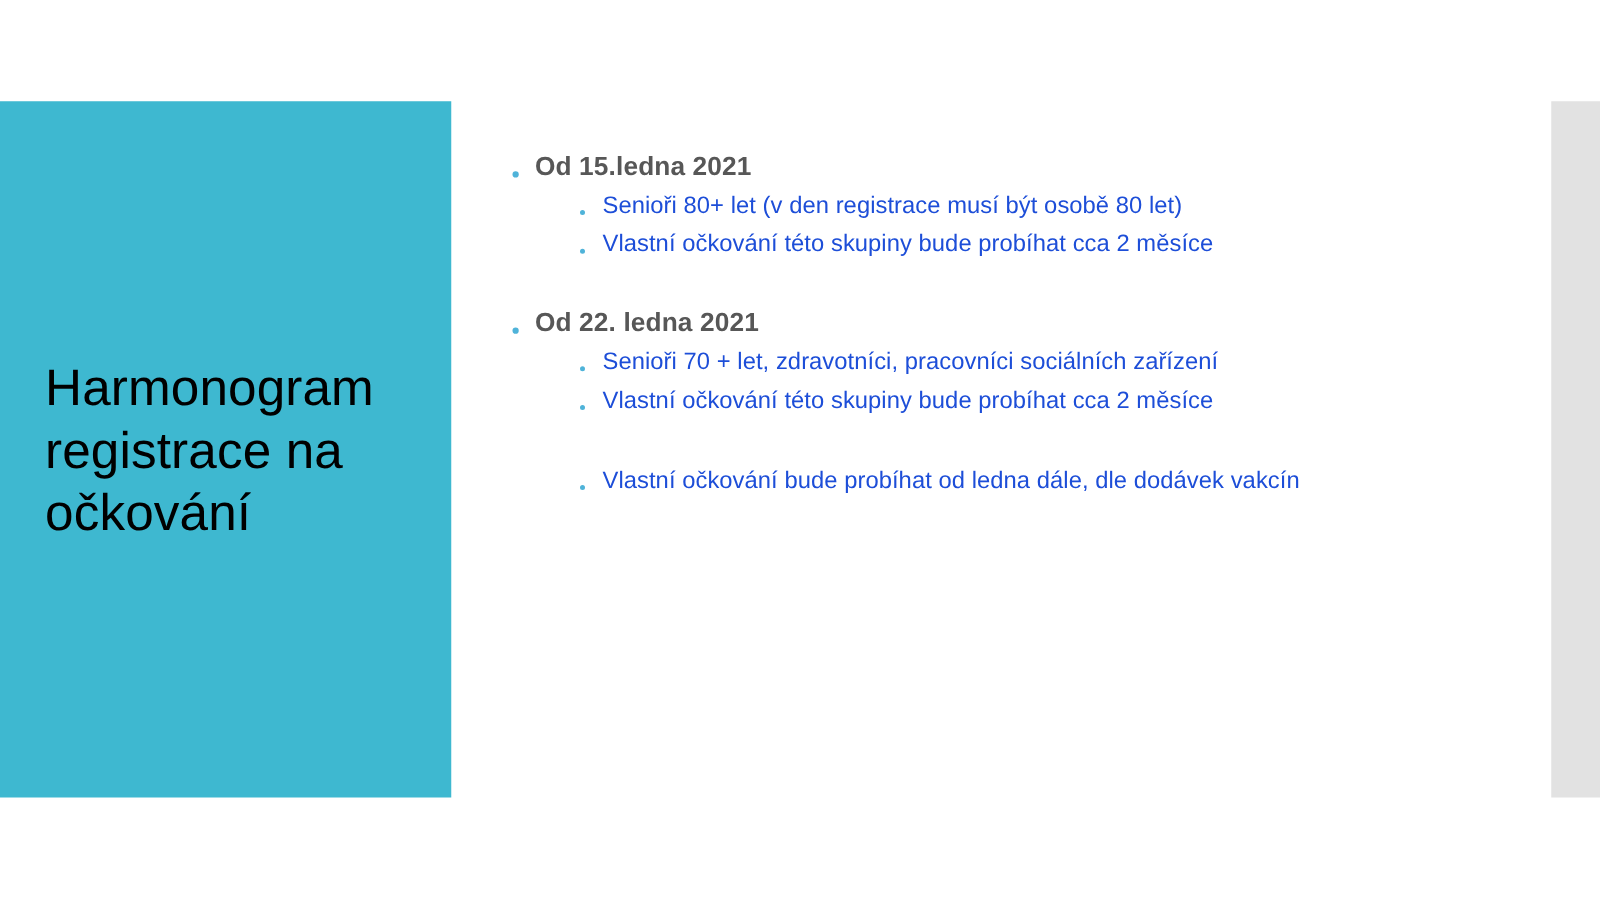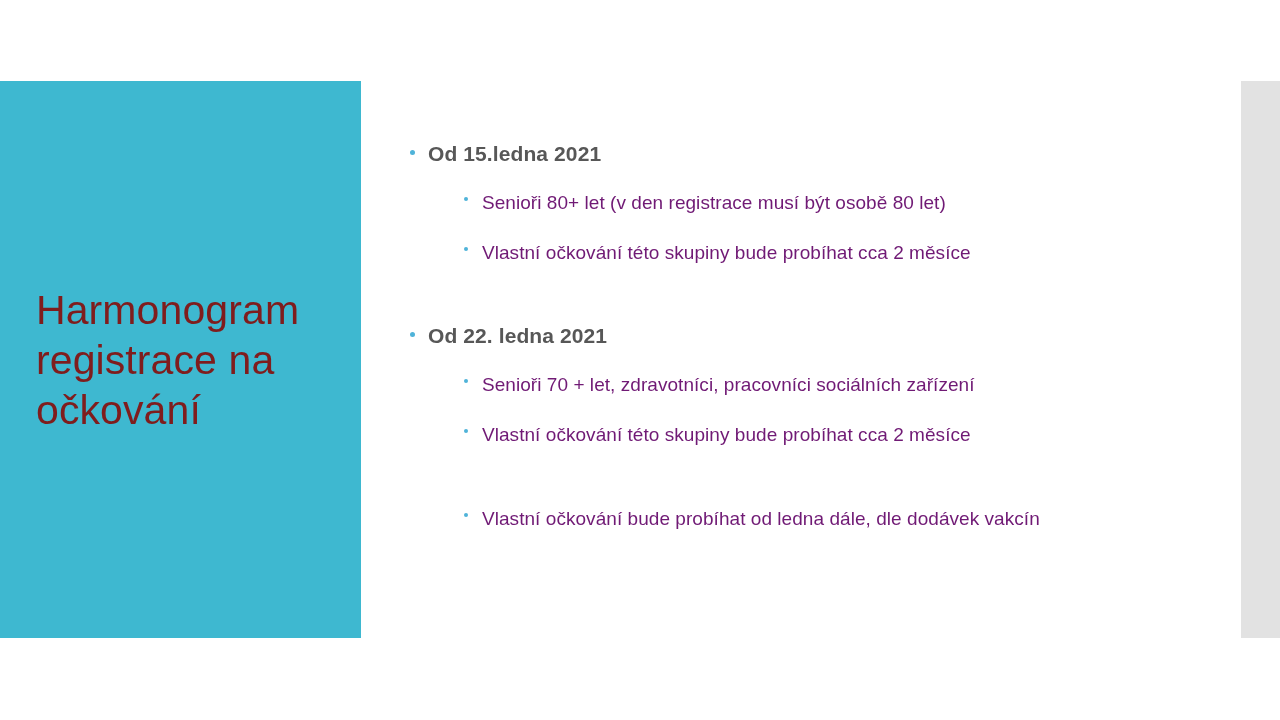--- a/index.html
+++ b/index.html
@@ -28,21 +28,21 @@
     width: 361px;
     height: 557px;
     background: #3eb8d0;
     box-sizing: border-box;
     display: flex;
     align-items: center;
   }
   .title-text {
     margin: 0;
     padding: 0 22px 0 36px;
-    color: #7f1d1d;
+    color: #000000;
     font-weight: 400;
     font-size: 41px;
     line-height: 50px;
     letter-spacing: 0.1px;
     width: 100%;
     word-break: normal;
   }
 
   
   .right-band {
@@ -61,23 +61,22 @@
     top: 120px;
     width: 730px;
   }
 
   .group {
     margin: 0 0 8px 0;
   }
 
   .bullet-row {
     display: flex;
-    align-items: flex-start;
+    align-items: center;
     position: relative;
-    margin-top: 20px;
   }
 
   
   .lvl1 {
     padding-left: 0px;
     margin-bottom: 2px;
   }
   .lvl1 .dot {
     flex: 0 0 auto;
     width: 18px;
@@ -113,21 +112,21 @@
     flex: 0 0 auto;
     width: 18px;
     padding-top: 9px;
     color: #4fb3d9;
     font-size: 13px;
     line-height: 0;
     text-align: left;
   }
   .lvl2 .txt {
     flex: 1 1 auto;
-    color: #701a75;
+    color: #1d4ed8;
     font-weight: normal;
     font-size: 19px;
     line-height: 30px;
     letter-spacing: 0.05px;
   }
   .spacer-md { height: 26px; }
   .spacer-lg { height: 32px; }
 
   .dot-glyph {
     display: inline-block;

